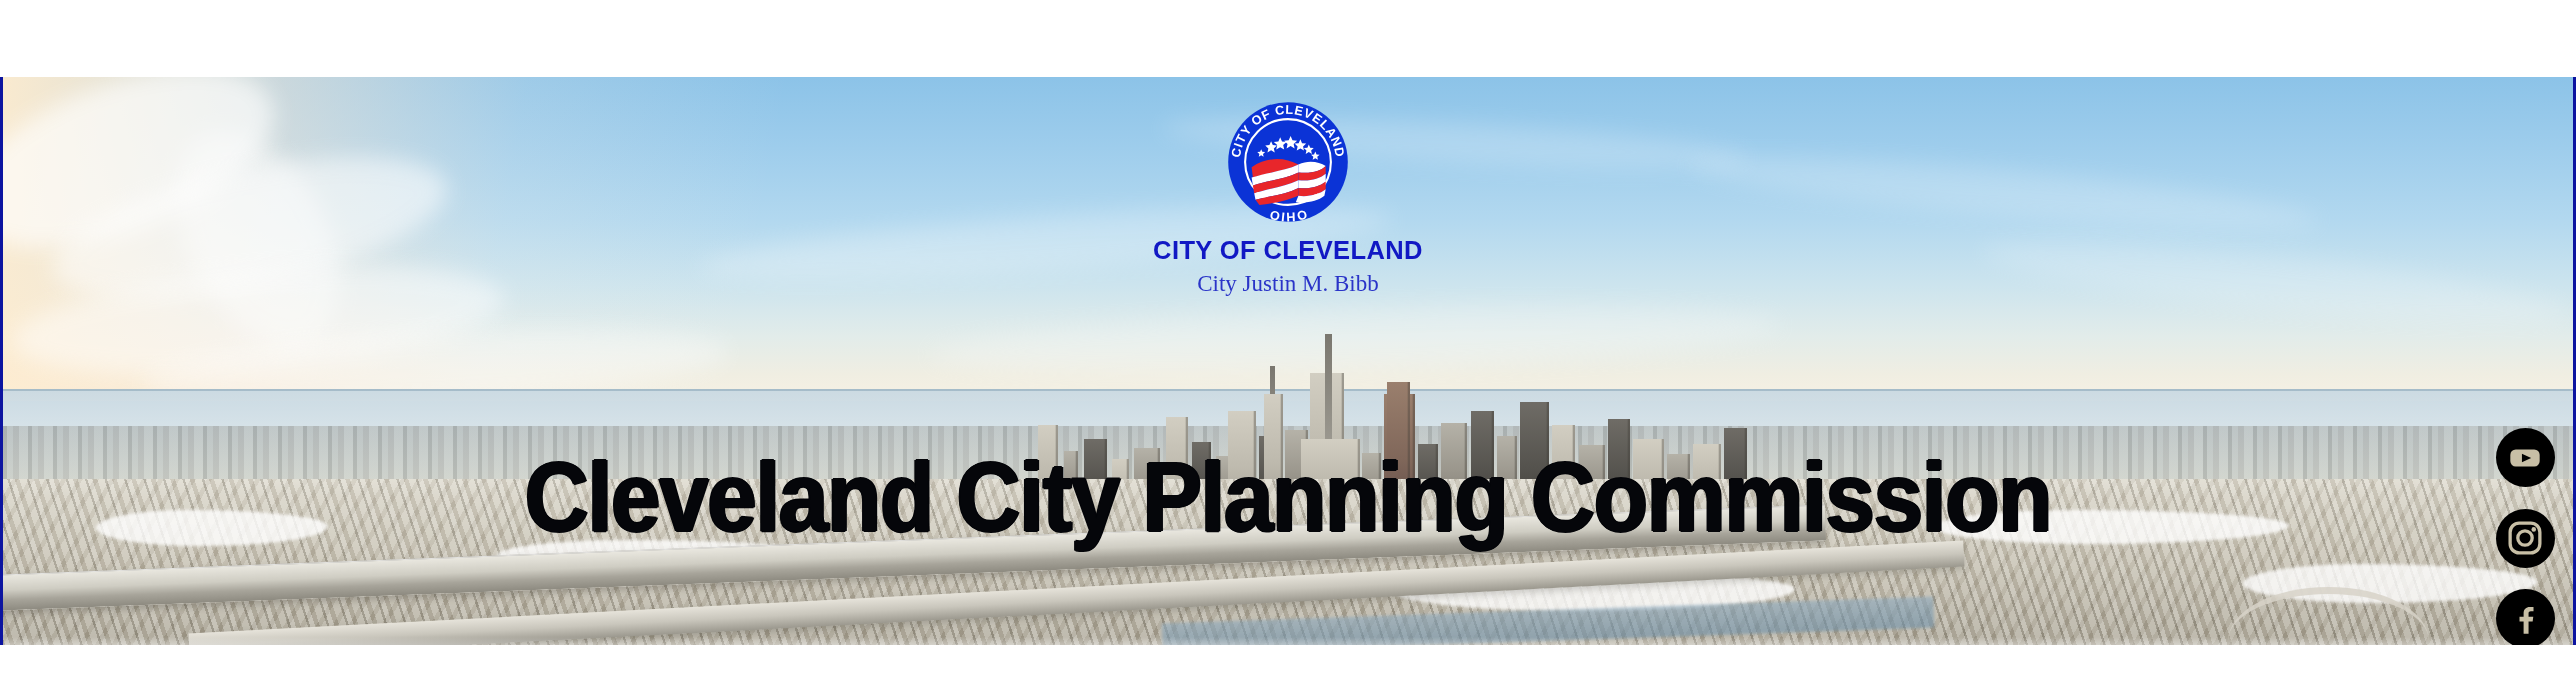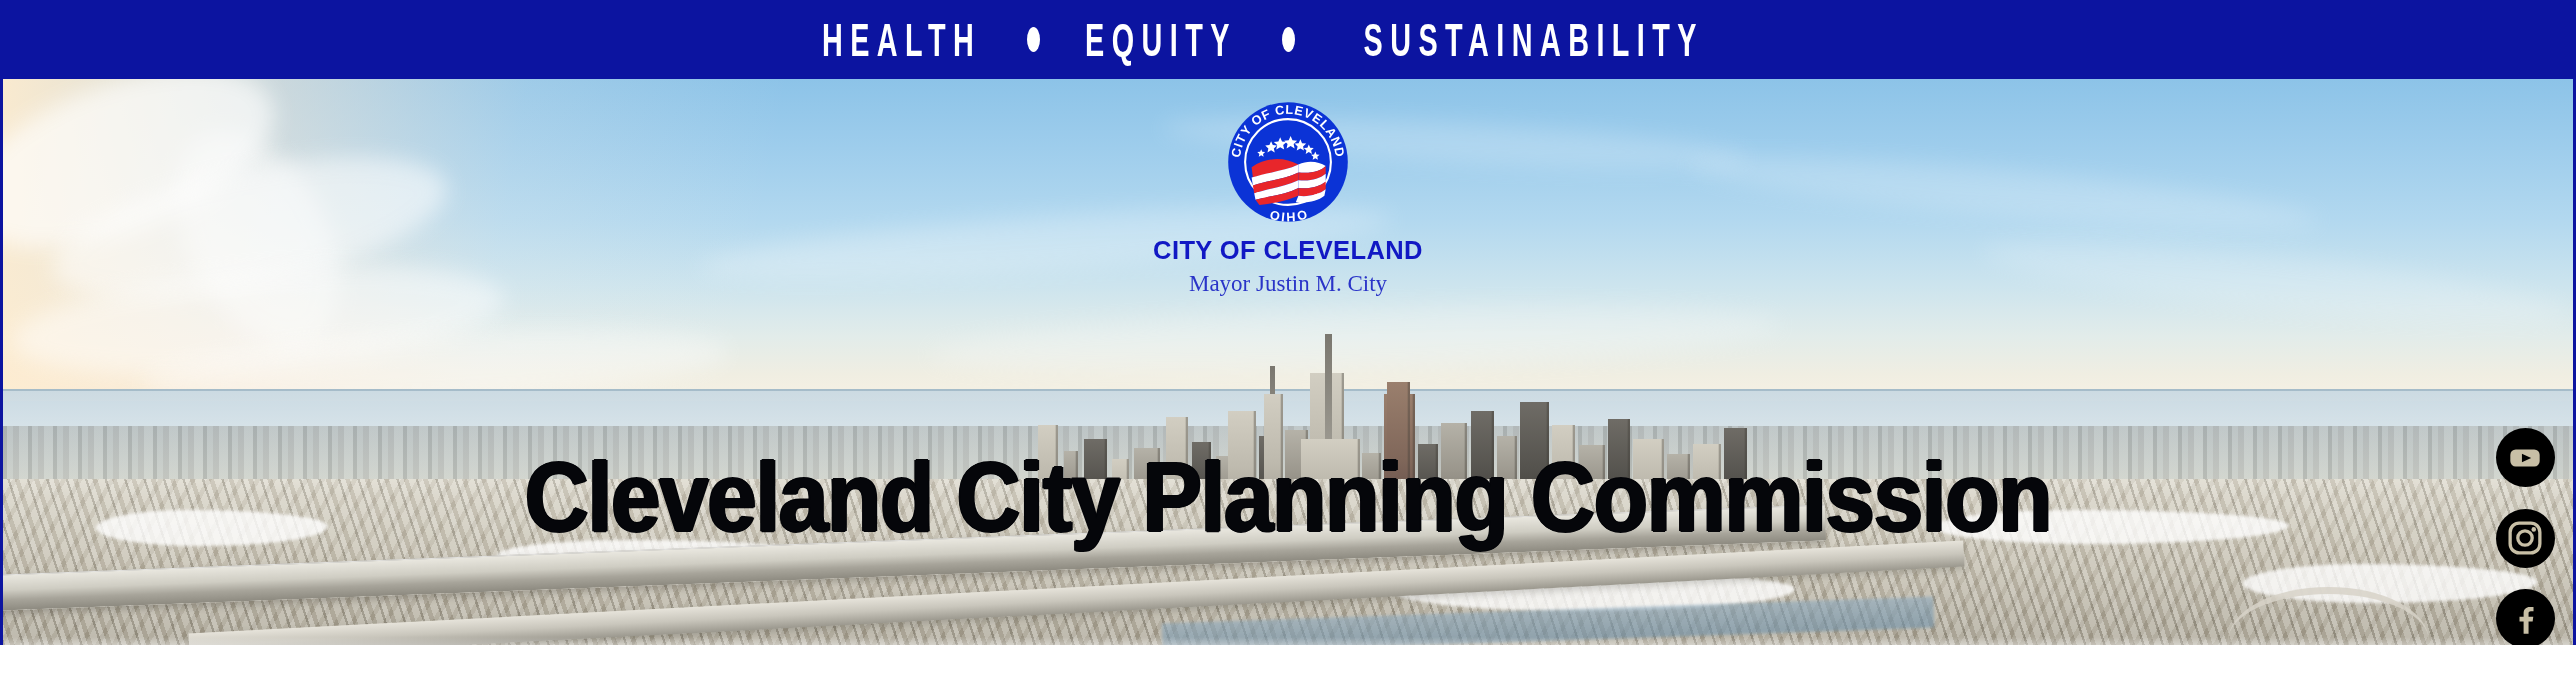--- a/index.html
+++ b/index.html
@@ -292,29 +292,20 @@
   .hero-bottom-fade {
     position:absolute; left:0; bottom:0; width:100%; height:7.7px;
     background:linear-gradient(180deg, rgba(0,0,0,0) 0%, rgba(255,255,255,.35) 100%);
   }
 </style>
 </head>
 <body>
 
 <div id="page">
 
-  <div class="tagline-bar">
-    <div class="tagline-inner">
-      <span class="tagline-word">HEALTH</span>
-      <span class="tagline-dot"></span>
-      <span class="tagline-word">EQUITY</span>
-      <span class="tagline-dot"></span>
-      <span class="tagline-word">SUSTAINABILITY</span>
-    </div>
-  </div>
 
   <div class="hero">
 
     <div class="sky"></div>
     <div class="cloud c10"></div>
     <div class="cloud c1"></div>
     <div class="cloud c2"></div>
     <div class="cloud c3"></div>
     <div class="cloud c4"></div>
     <div class="cloud c5"></div>
@@ -408,21 +399,21 @@
           <path d="M50,158 C74,152 96,150 116,140 L116,152 C98,160 76,164 56,166 Z" fill="#e8262b"></path>
           <path d="M116,104 C132,96 148,100 158,106 C150,114 136,118 116,116 Z" fill="#ffffff"></path>
           <path d="M116,116 C136,118 150,114 158,106 L158,118 C148,126 134,130 116,128 Z" fill="#e8262b"></path>
           <path d="M116,128 C134,130 148,126 158,118 L158,130 C148,138 134,142 116,140 Z" fill="#ffffff"></path>
           <path d="M116,140 C134,142 148,138 158,130 L158,142 C148,150 132,154 116,152 Z" fill="#e8262b"></path>
           <path d="M116,152 C132,154 148,150 158,142 L156,152 C146,160 130,164 112,162 Z" fill="#ffffff"></path>
         </g>
       </svg>
 
       <div class="brand-city">CITY OF CLEVELAND</div>
-      <div class="brand-mayor">Mayor Justin M. City</div>
+      <div class="brand-mayor">City Justin M. Bibb</div>
     </div>
 
     <div class="main-title">Cleveland City Planning Commission</div>
 
     <div class="social-rail">
 
       <a class="social-btn" aria-label="YouTube">
         <svg width="34" height="34" viewBox="0 0 44 44">
           <rect x="3" y="11" width="38" height="22" rx="7" fill="#c8bfa6"></rect>
           <polygon points="18,16.5 30,22 18,27.5" fill="#000000"></polygon>

